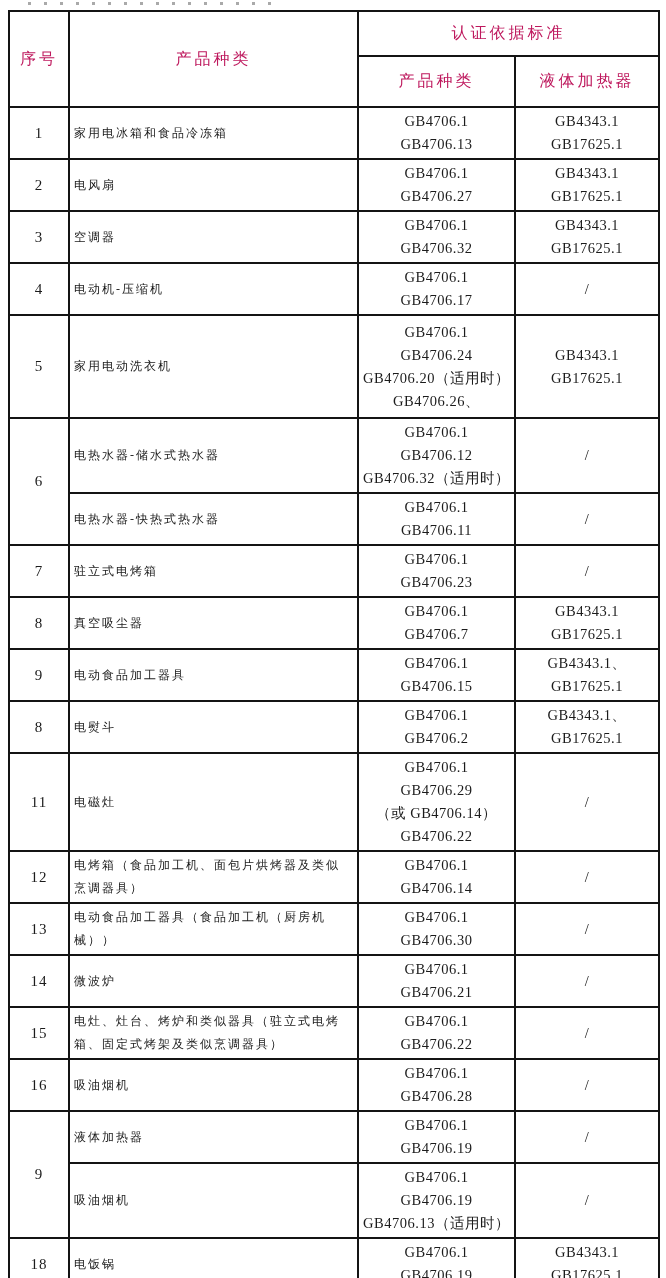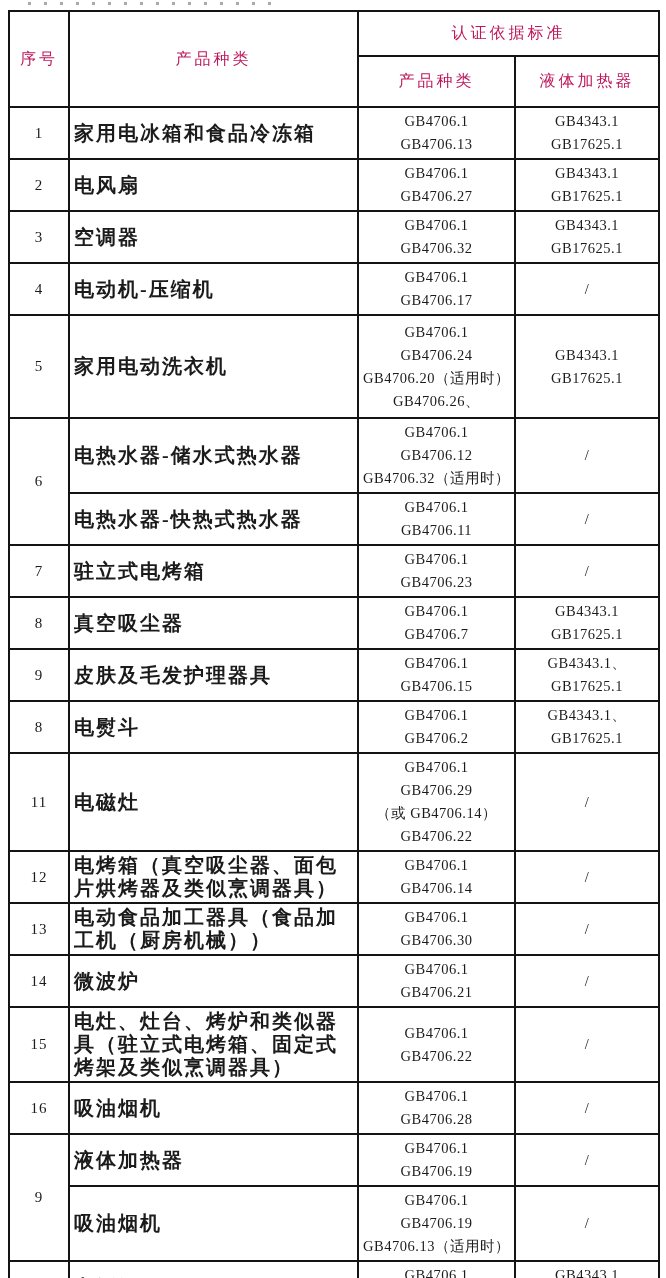--- a/index.html
+++ b/index.html
@@ -24,21 +24,21 @@
     padding: 2px 4px;
     vertical-align: middle;
     overflow: hidden;
   }
   .cert-table th {
     font-weight: normal; font-size: 16px; letter-spacing: 3px;
     text-align: center; color: #be185d;
   }
   .c-no   { text-align: center; font-size: 15px; letter-spacing: 1px; }
   .c-prod { text-align: left; padding-left: 12px; padding-right: 8px;
-            font-size: 20px; letter-spacing: 2px; line-height: 23px; font-weight: bold; }
+            font-size: 12px; letter-spacing: 2px; line-height: 23px; }
   .c-std  { text-align: center; font-size: 14.5px; line-height: 23px;
             letter-spacing: .5px; white-space: pre-line; margin-top: 33px; }
 </style>
 </head>
 <body>
 
 <div class="top-artifact"></div>
 
 <table class="cert-table">
   <colgroup>
@@ -126,21 +126,21 @@
   <tr style="height:49px">
     <td class="c-no">8</td>
     <td class="c-prod">真空吸尘器</td>
     <td class="c-std">GB4706.1
 GB4706.7</td>
     <td class="c-std">GB4343.1
 GB17625.1</td>
   </tr>
   <tr style="height:48px">
     <td class="c-no">9</td>
-    <td class="c-prod">皮肤及毛发护理器具</td>
+    <td class="c-prod">电动食品加工器具</td>
     <td class="c-std">GB4706.1
 GB4706.15</td>
     <td class="c-std">GB4343.1、
 GB17625.1</td>
   </tr>
   <tr style="height:49px">
     <td class="c-no">8</td>
     <td class="c-prod">电熨斗</td>
     <td class="c-std">GB4706.1
 GB4706.2</td>
@@ -151,21 +151,21 @@
     <td class="c-no">11</td>
     <td class="c-prod">电磁灶</td>
     <td class="c-std">GB4706.1
 GB4706.29
 （或 GB4706.14）
 GB4706.22</td>
     <td class="c-std">/</td>
   </tr>
   <tr style="height:48px">
     <td class="c-no">12</td>
-    <td class="c-prod">电烤箱（真空吸尘器、面包片烘烤器及类似烹调器具）</td>
+    <td class="c-prod">电烤箱（食品加工机、面包片烘烤器及类似烹调器具）</td>
     <td class="c-std">GB4706.1
 GB4706.14</td>
     <td class="c-std">/</td>
   </tr>
   <tr style="height:47px">
     <td class="c-no">13</td>
     <td class="c-prod">电动食品加工器具（食品加工机（厨房机械））</td>
     <td class="c-std">GB4706.1
 GB4706.30</td>
     <td class="c-std">/</td>

